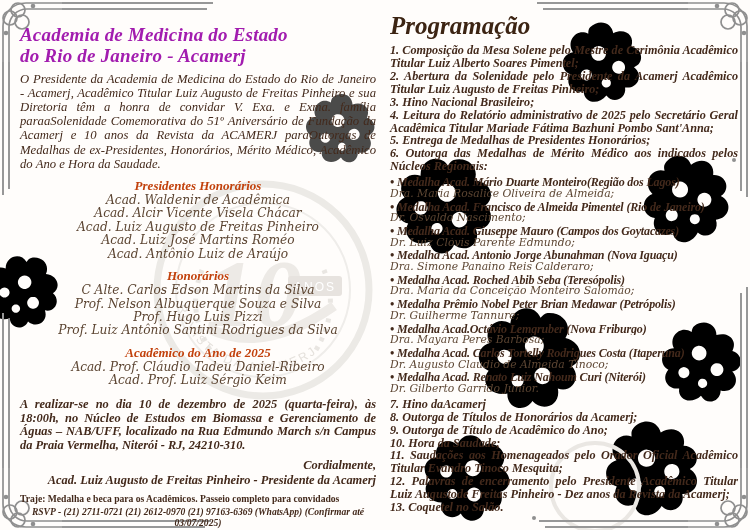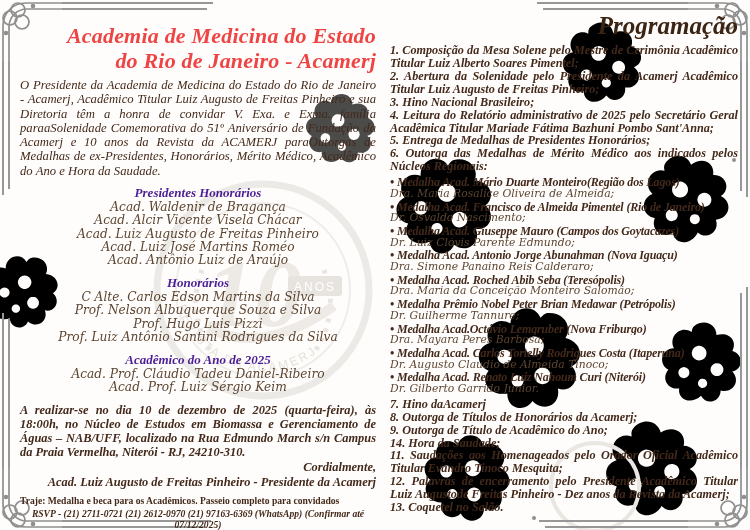--- a/index.html
+++ b/index.html
@@ -21,46 +21,46 @@
   .c-br{right:0;bottom:0;transform:scale(-1,-1);}
   .hline{position:absolute;height:1.6px;background:#979797;z-index:2;}
   .vline{position:absolute;width:1.6px;background:#979797;z-index:2;}
   .dot{position:absolute;width:4px;height:4px;border-radius:50%;background:#8f8f8f;z-index:2;}
 
   
   .col-left{position:absolute;left:20px;top:24px;width:356px;z-index:3;}
   .col-right{position:absolute;left:390px;top:12px;width:348px;z-index:3;}
 
   .inv-title{
-    font-size:22px;font-weight:bold;font-style:italic;text-align:right;
-    line-height:1.12;color:#ef4444;letter-spacing:.2px;
+    font-size:19px;font-weight:bold;font-style:italic;text-align:left;
+    line-height:1.12;color:#a21caf;letter-spacing:.2px;
   }
   .intro{
     margin-top:5px;font-size:12.7px;font-weight:normal;font-style:italic;
     text-align:justify;line-height:1.12;
   }
   .sec{text-align:center;}
   .sec-head{
-    margin-top:7px;font-size:13px;font-weight:bold;font-style:italic;color:#4c1d95;
+    margin-top:7px;font-size:13px;font-weight:bold;font-style:italic;color:#c2410c;
   }
   .name{
     font-family:"DejaVu Serif", serif;font-style:italic;font-size:12.2px;
     color:#5c4532;line-height:1.1;
   }
   .venue{
     margin-top:10px;font-size:12.4px;font-weight:bold;font-style:italic;
     text-align:justify;line-height:1.12;
   }
-  .closing{font-size:12.4px;font-weight:bold;font-style:italic;text-align:right;}
+  .closing{margin-top:5px;font-size:12.4px;font-weight:bold;font-style:italic;text-align:right;}
   .signature{font-size:12.4px;font-weight:bold;font-style:italic;text-align:right;}
   .dress{margin-top:5px;font-size:9.6px;font-weight:bold;text-align:left;}
   .rsvp{margin-top:2px;font-size:9.6px;font-weight:bold;font-style:italic;text-align:center;}
 
   .prog-title{
-    font-size:25px;font-weight:bold;font-style:italic;text-align:right;
+    font-size:25px;font-weight:bold;font-style:italic;text-align:left;
     color:#3c2413;margin-bottom:4px;
   }
   .item{
     margin:0;font-size:12.2px;font-weight:bold;font-style:italic;
     text-align:justify;line-height:1.06;
   }
   .items-after{margin-top:3px;}
   .medal-line{
     font-size:12px;font-weight:bold;font-style:italic;white-space:nowrap;
     overflow:hidden;letter-spacing:-.15px;line-height:1.05;margin-top:1px;
@@ -195,21 +195,21 @@
   <div class="col-left">
     <div class="inv-title">
       <div>Academia de Medicina do Estado</div>
       <div>do Rio de Janeiro - Acamerj</div>
     </div>
 
     <div class="intro">O Presidente da Academia de Medicina do Estado do Rio de Janeiro - Acamerj, Acadêmico Titular Luiz Augusto de Freitas Pinheiro e sua Diretoria têm a honra de convidar V. Exa. e Exma. família paraaSolenidade Comemorativa do 51º Aniversário de Fundação da Acamerj e 10 anos da Revista da ACAMERJ paraOutorgas de Medalhas de ex-Presidentes, Honorários, Mérito Médico, Acadêmico do Ano e Hora da Saudade.</div>
 
     <div class="sec">
       <div class="sec-head">Presidentes Honorários</div>
-      <div class="name">Acad. Waldenir de Bragança</div>
+      <div class="name">Acad. Waldenir de Acadêmica</div>
       <div class="name">Acad. Alcir Vicente Visela Chácar</div>
       <div class="name">Acad. Luiz Augusto de Freitas Pinheiro</div>
       <div class="name">Acad. Luiz José Martins Roméo</div>
       <div class="name">Acad. Antônio Luiz de Araújo</div>
     </div>
 
     <div class="sec">
       <div class="sec-head">Honorários</div>
       <div class="name">C Alte. Carlos Edson Martins da Silva</div>
       <div class="name">Prof. Nelson Albuquerque Souza e Silva</div>
@@ -220,21 +220,21 @@
     <div class="sec">
       <div class="sec-head">Acadêmico do Ano de 2025</div>
       <div class="name">Acad. Prof. Cláudio Tadeu Daniel-Ribeiro</div>
       <div class="name">Acad. Prof. Luiz Sérgio Keim</div>
     </div>
 
     <div class="venue">A realizar-se no dia 10 de dezembro de 2025 (quarta-feira), às 18:00h, no Núcleo de Estudos em Biomassa e Gerenciamento de Águas – NAB/UFF, localizado na Rua Edmundo March s/n Campus da Praia Vermelha, Niterói - RJ, 24210-310.</div>
     <div class="closing">Cordialmente,</div>
     <div class="signature">Acad. Luiz Augusto de Freitas Pinheiro - Presidente da Acamerj</div>
     <div class="dress">Traje: Medalha e beca para os Acadêmicos. Passeio completo para convidados</div>
-    <div class="rsvp">RSVP - (21) 2711-0721 (21) 2612-0970 (21) 97163-6369 (WhatsApp) (Confirmar até 07/12/2025)</div>
+    <div class="rsvp">RSVP - (21) 2711-0721 (21) 2612-0970 (21) 97163-6369 (WhatsApp) (Confirmar até 03/07/2025)</div>
   </div>
 
   <div class="col-right">
     <div class="prog-title">Programação</div>
 
     <p class="item">1. Composição da Mesa Solene pelo Mestre de Cerimônia Acadêmico Titular Luiz Alberto Soares Pimentel;</p>
     <p class="item">2. Abertura da Solenidade pelo Presidente da Acamerj Acadêmico Titular Luiz Augusto de Freitas Pinheiro;</p>
     <p class="item">3. Hino Nacional Brasileiro;</p>
     <p class="item">4. Leitura do Relatório administrativo de 2025 pelo Secretário Geral Acadêmica Titular Mariade Fátima Bazhuni Pombo Sant'Anna;</p>
     <p class="item">5. Entrega de Medalhas de Presidentes Honorários;</p>
@@ -276,20 +276,20 @@
       <div>
         <div class="medal-line">• Medalha Acad. Renato Luiz Nahoum Curi (Niterói)</div>
         <div class="honoree">Dr. Gilberto Garrido Junior.</div>
       </div>
     </div>
 
     <div class="items-after">
       <p class="item">7. Hino daAcamerj</p>
       <p class="item">8. Outorga de Títulos de Honorários da Acamerj;</p>
       <p class="item">9. Outorga de Título de Acadêmico do Ano;</p>
-      <p class="item">14. Hora da Saudade;</p>
+      <p class="item">10. Hora da Saudade;</p>
       <p class="item">11. Saudações aos Homenageados pelo Orador Oficial Acadêmico Titular Evandro Tinoco Mesquita;</p>
       <p class="item">12. Palavras de encerramento pelo Presidente Acadêmico Titular Luiz Augustode Freitas Pinheiro - Dez anos da Revista da Acamerj;</p>
       <p class="item">13. Coquetel no Salão.</p>
     </div>
   </div>
 
 </div>
 
 </body></html>

